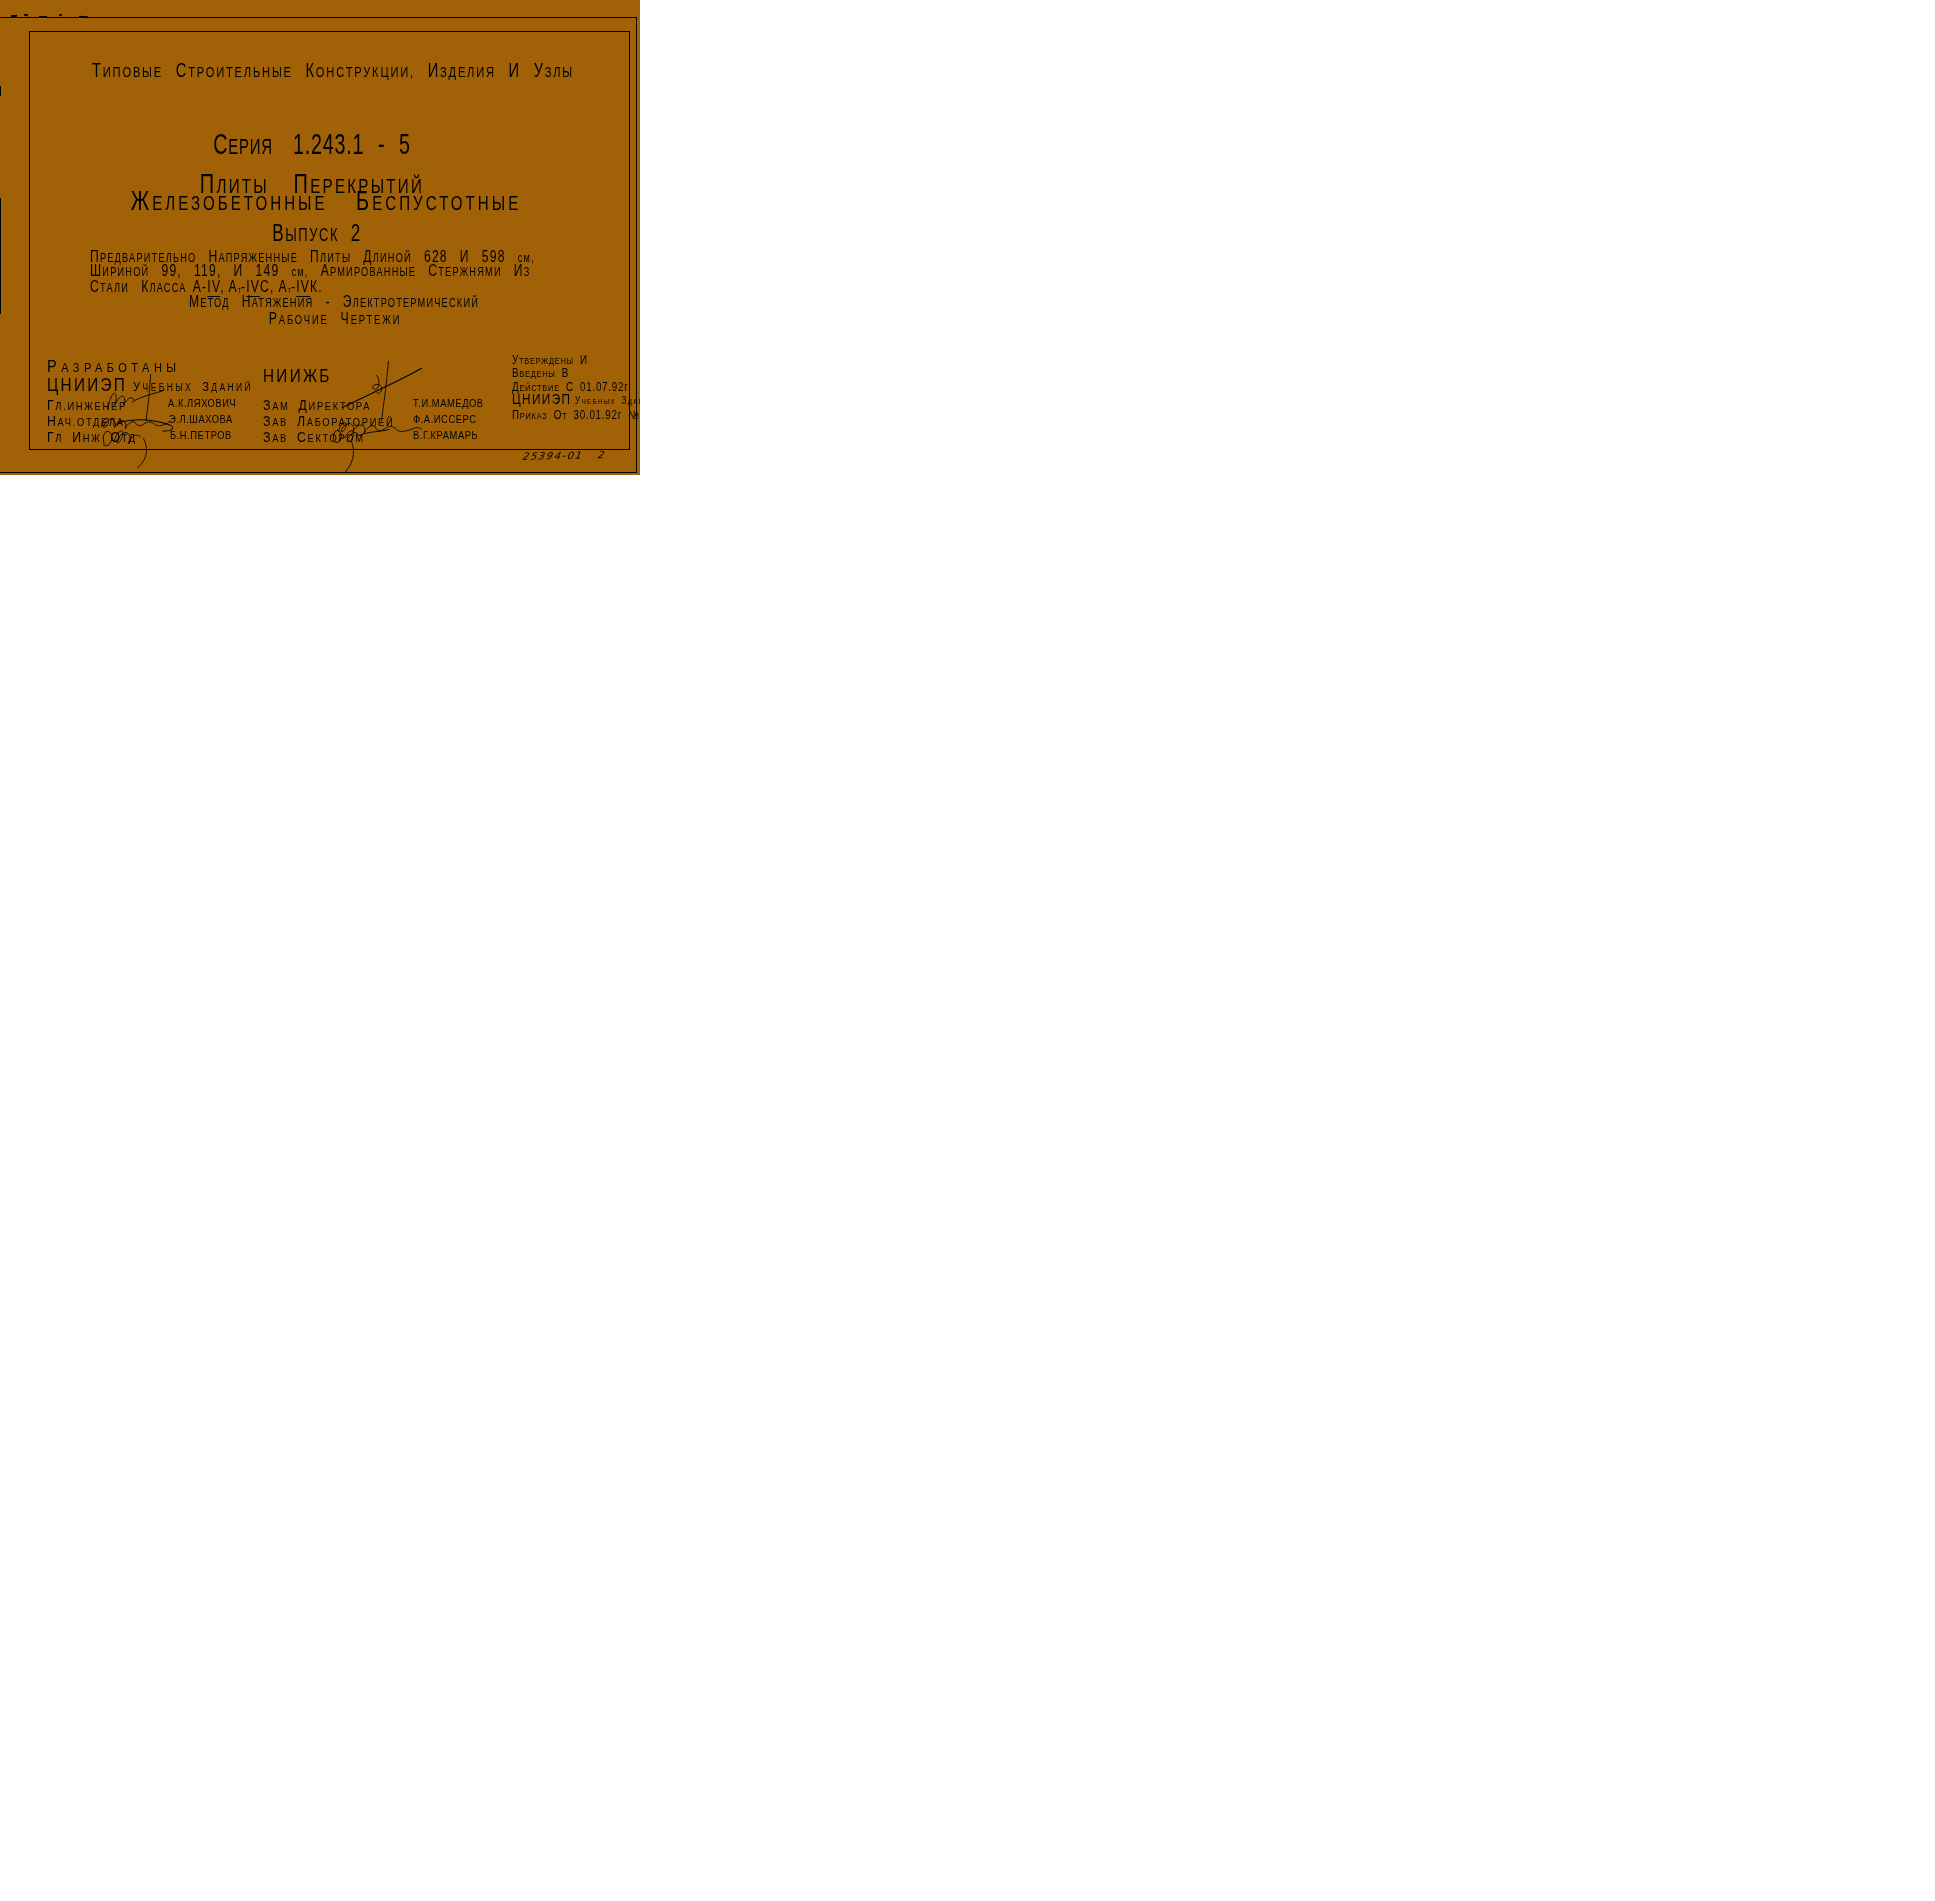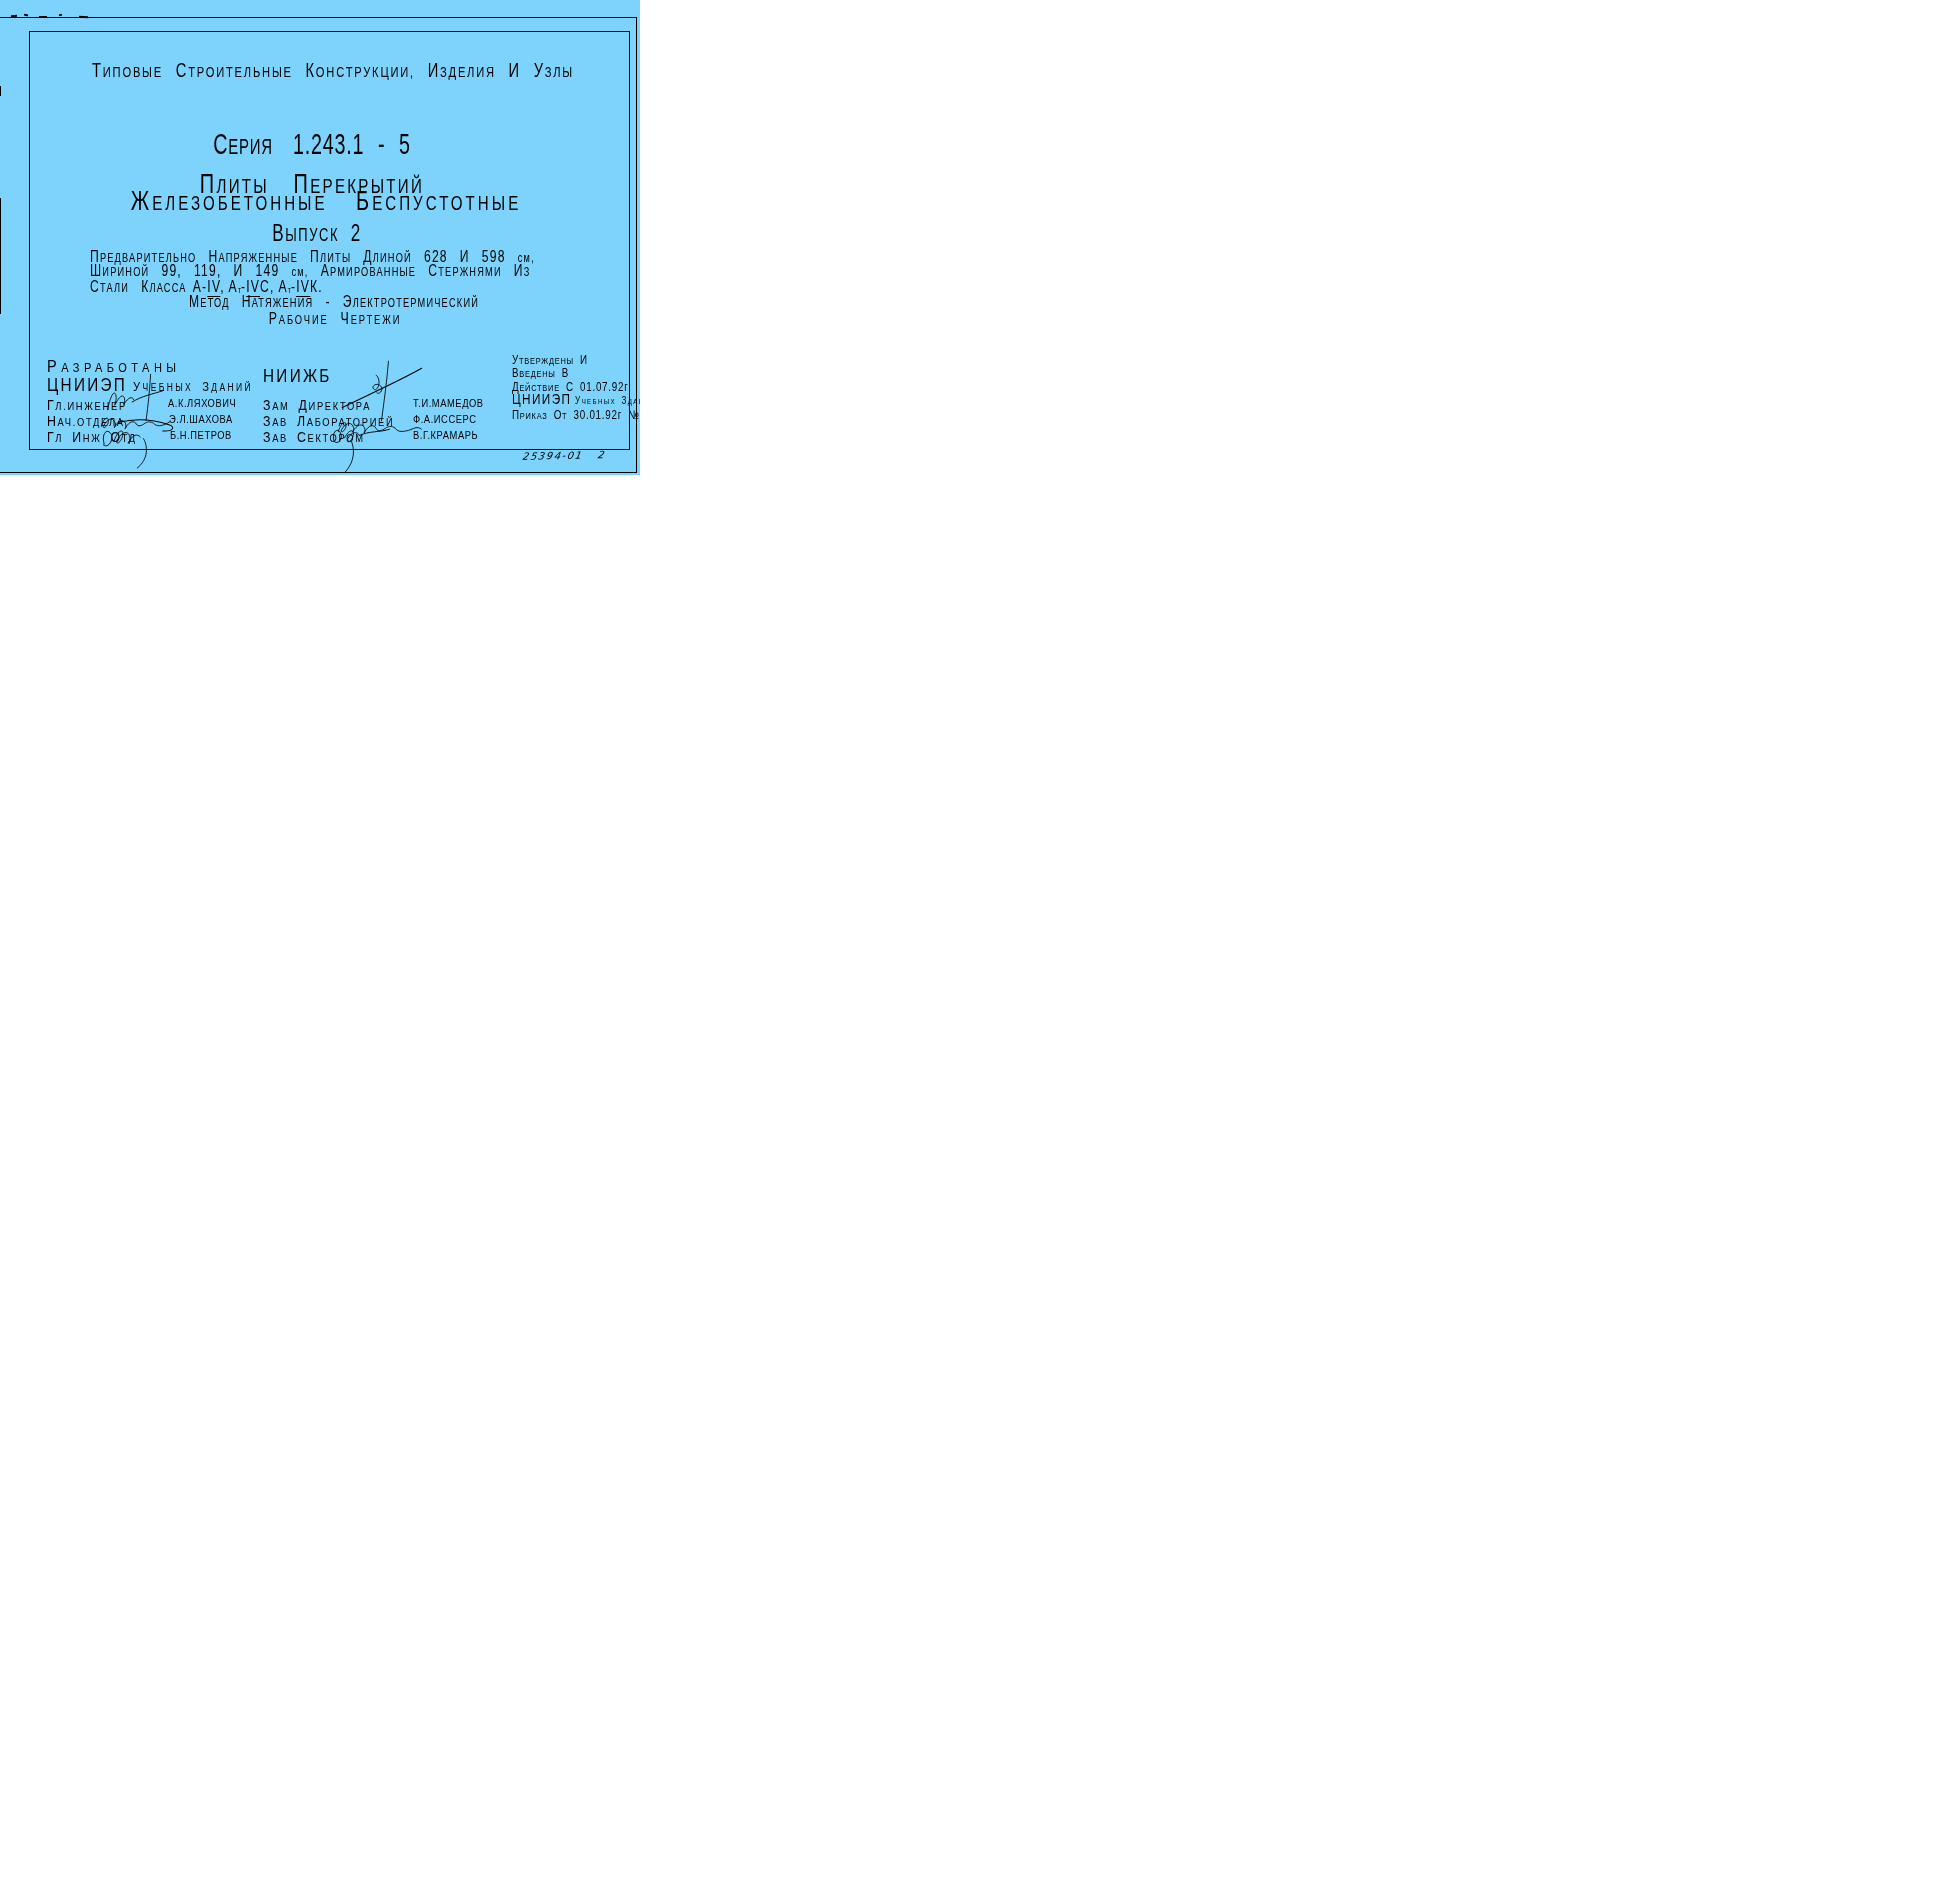--- a/index.html
+++ b/index.html
@@ -1,16 +1,16 @@
 <!DOCTYPE html>
 <html style="font-size:6.2px"><head>
 <meta charset="utf-8">
 <style>
   html,body{margin:0;padding:0;background:#fff;}
-  .page{position:relative;width:640px;height:475px;background:#7dd3fc;overflow:hidden;
+  .page{position:relative;width:640px;height:475px;background:#a16207;overflow:hidden;
         font-family:"Liberation Sans",sans-serif;color:#000;}
   .abs{position:absolute;white-space:nowrap;line-height:1.08;}
   
   .gost{font-weight:400;transform-origin:0 0;}
   .ctr{transform:scaleX(.72) translateX(-50%);}
   .lft{transform:scaleX(.72);}
   .w,.num,.wl{display:inline-block;}
   .w::first-letter{font-size:1.32em;}
   .num{font-size:1.32em;}
   .t1{font-size:15.5px;letter-spacing:.16em;word-spacing:.7em;}

